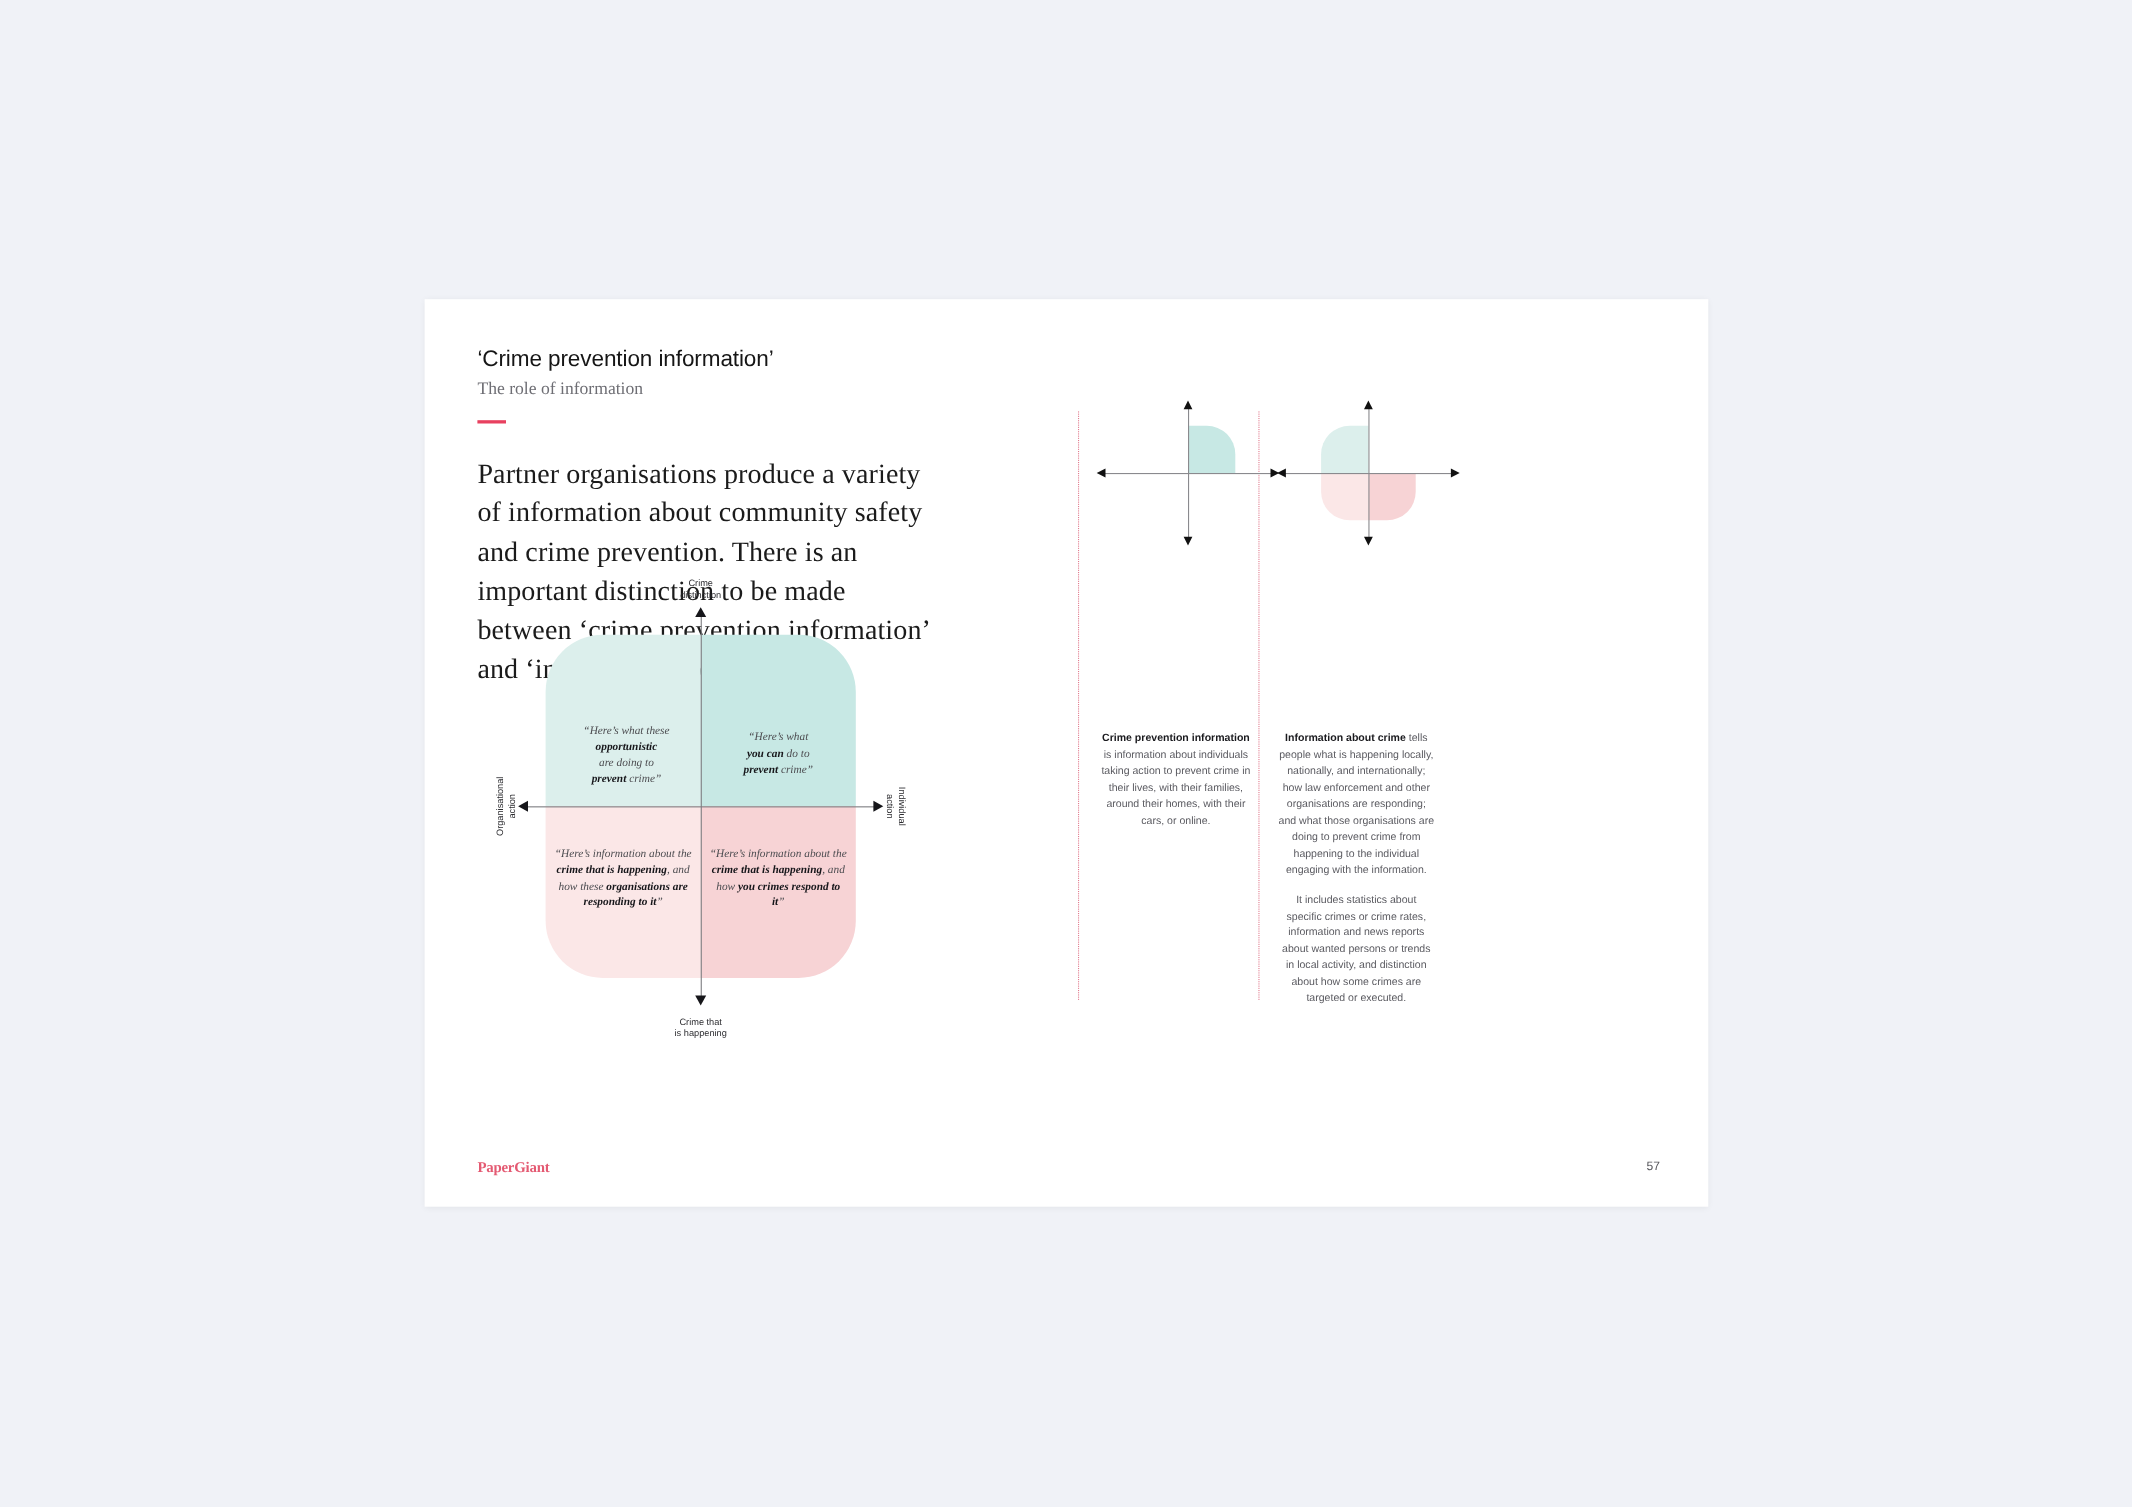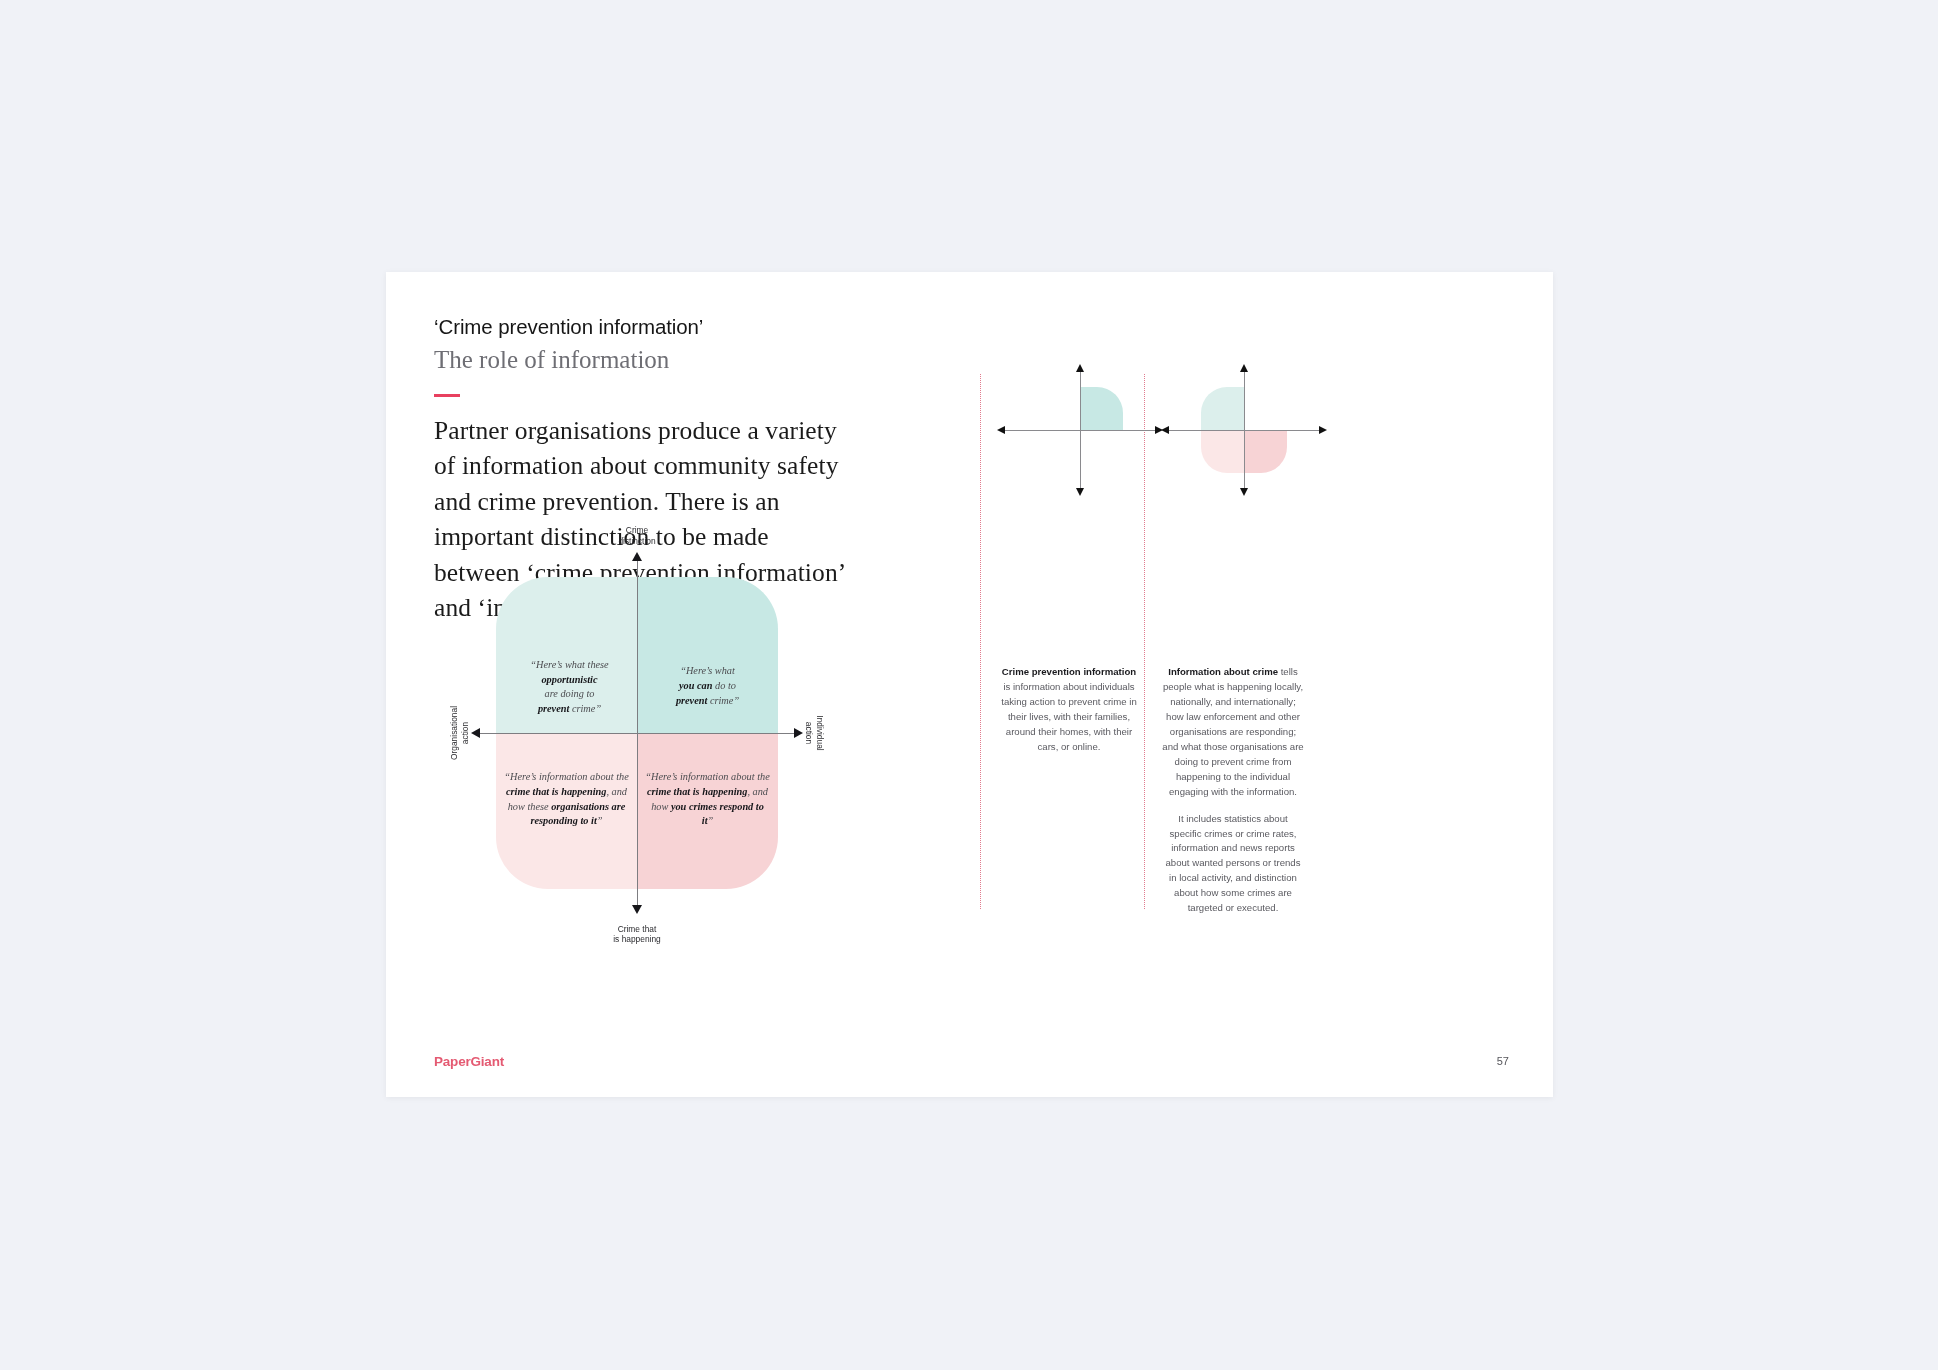--- a/index.html
+++ b/index.html
@@ -33,21 +33,21 @@
     font-family: "Liberation Sans", sans-serif;
     font-size: 20.5px;
     font-weight: 400;
     color: #161616;
     letter-spacing: -0.1px;
     margin: 0 0 4px 0;
     line-height: 1.25;
   }
   .hdr-sub {
     font-family: "Liberation Serif", serif;
-    font-size: 25px;
+    font-size: 16px;
     font-weight: 400;
     color: #6e6e74;
     margin: 0;
     line-height: 1.3;
   }
   .hdr-rule {
     margin-top: 18px;
     width: 26px;
     height: 2.5px;
     background: #e8405f;
@@ -183,21 +183,21 @@
   .rcol-1 { left: 612px; }
   .rcol-2 { left: 776px; }
   .rcol p { margin: 0 0 12px 0; text-align: center; }
   .rcol b { font-weight: 700; color: #1a1a1e; }
 
   
   .logo {
     position: absolute;
     left: 48px;
     bottom: 28px;
-    font-family: Liberation Sans, sans-serif;
+    font-family: Liberation Serif, serif;
     font-size: 13.5px;
     font-weight: 700;
     color: #e45a72;
     letter-spacing: -0.2px;
   }
   .pagenum {
     position: absolute;
     right: 44px;
     bottom: 30px;
     font-family: "Liberation Sans", sans-serif;

